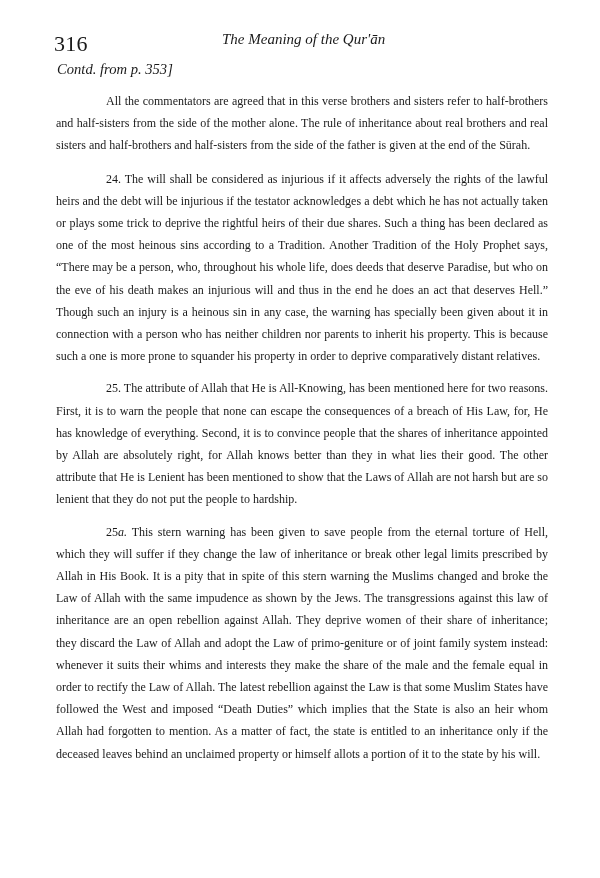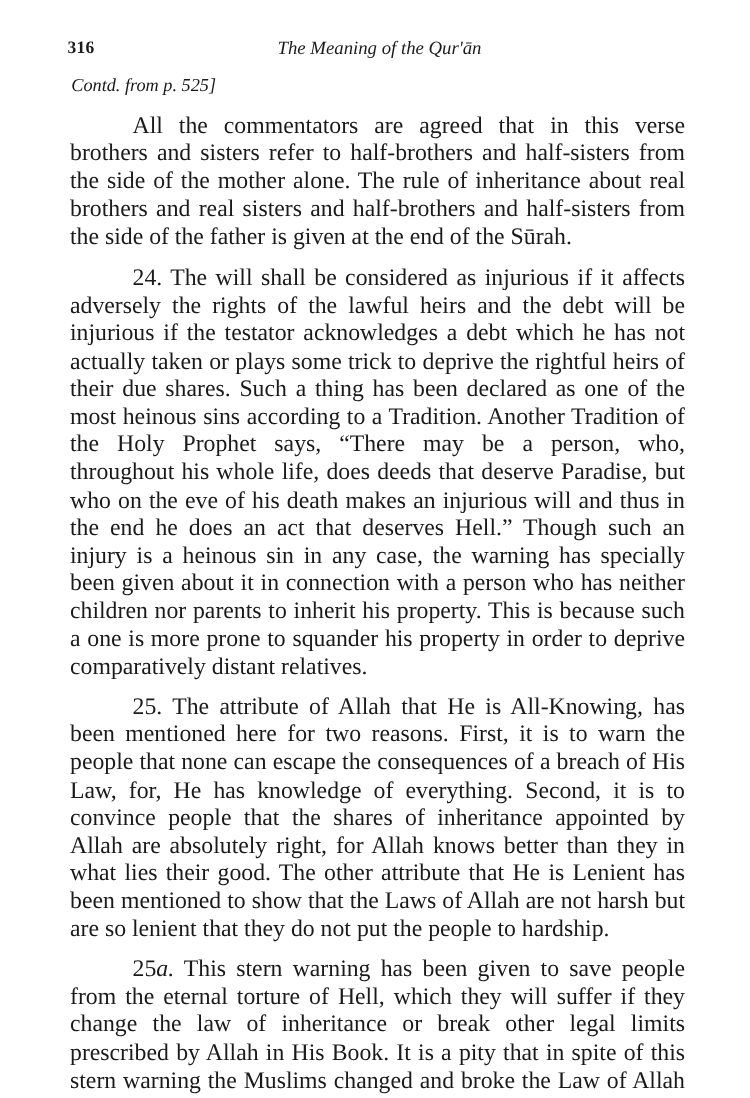--- a/index.html
+++ b/index.html
@@ -25,22 +25,22 @@
       position: absolute;
       top: 31px;
       left: 54px;
       width: 500px;
       height: 24px;
     }
     .page-number {
       position: absolute;
       left: 0;
       top: 0;
-      font-weight: bold;
-      font-size: 14px;
+      font-weight: normal;
+      font-size: 22px;
       letter-spacing: 0.2px;
     }
     .book-title {
       position: absolute;
       left: 168px;
       top: 0;
       font-style: italic;
       font-size: 15px;
     }
     .contd {
@@ -51,41 +51,41 @@
       font-size: 14.6px;
     }
     .body-text {
       position: absolute;
       top: 90px;
       left: 56px;
       width: 492px;
     }
     .para {
       margin: 0 0 10px 0;
-      font-size: 19px;
+      font-size: 12px;
       line-height: 22.2px;
       text-align: justify;
       text-indent: 50px;
     }
     .para .num-italic { font-style: italic; }
     .para.p1 { margin-bottom: 11px; }
     .para.p2 { margin-bottom: 10px; }
     .para.p3 { margin-bottom: 10px; }
   </style>
 </head>
 <body>
 
 <div class="page">
 
   <div class="running-head">
     <span class="page-number">316</span>
     <span class="book-title">The Meaning of the Qur'ān</span>
   </div>
 
-  <div class="contd">Contd. from p. 525]</div>
+  <div class="contd">Contd. from p. 353]</div>
 
   <div class="body-text">
 
     <p class="para p1"><span>All the commentators are agreed that in this verse brothers and sisters refer to half-brothers and half-sisters from the side of the mother alone. The rule of inheritance about real brothers and real sisters and half-brothers and half-sisters from the side of the father is given at the end of the Sūrah.</span></p>
 
     <p class="para p2"><span>24.</span> <span>The will shall be considered as injurious if it affects adversely the rights of the lawful heirs and the debt will be injurious if the testator acknowledges a debt which he has not actually taken or plays some trick to deprive the rightful heirs of their due shares. Such a thing has been declared as one of the most heinous sins according to a Tradition. Another Tradition of the Holy Prophet says, “There may be a person, who, throughout his whole life, does deeds that deserve Paradise, but who on the eve of his death makes an injurious will and thus in the end he does an act that deserves Hell.” Though such an injury is a heinous sin in any case, the warning has specially been given about it in connection with a person who has neither children nor parents to inherit his property. This is because such a one is more prone to squander his property in order to deprive comparatively distant relatives.</span></p>
 
     <p class="para p3"><span>25.</span> <span>The attribute of Allah that He is All-Knowing, has been mentioned here for two reasons. First, it is to warn the people that none can escape the consequences of a breach of His Law, for, He has knowledge of everything. Second, it is to convince people that the shares of inheritance appointed by Allah are absolutely right, for Allah knows better than they in what lies their good. The other attribute that He is Lenient has been mentioned to show that the Laws of Allah are not harsh but are so lenient that they do not put the people to hardship.</span></p>
 
     <p class="para p4"><span>25</span><span class="num-italic">a.</span> <span>This stern warning has been given to save people from the eternal torture of Hell, which they will suffer if they change the law of inheritance or break other legal limits prescribed by Allah in His Book. It is a pity that in spite of this stern warning the Muslims changed and broke the Law of Allah with the same impudence as shown by the Jews. The transgressions against this law of inheritance are an open rebellion against Allah. They deprive women of their share of inheritance; they discard the Law of Allah and adopt the Law of primo-geniture or of joint family system instead: whenever it suits their whims and interests they make the share of the male and the female equal in order to rectify the Law of Allah. The latest rebellion against the Law is that some Muslim States have followed the West and imposed “Death Duties” which implies that the State is also an heir whom Allah had forgotten to mention. As a matter of fact, the state is entitled to an inheritance only if the deceased leaves behind an unclaimed property or himself allots a portion of it to the state by his will.</span></p>

